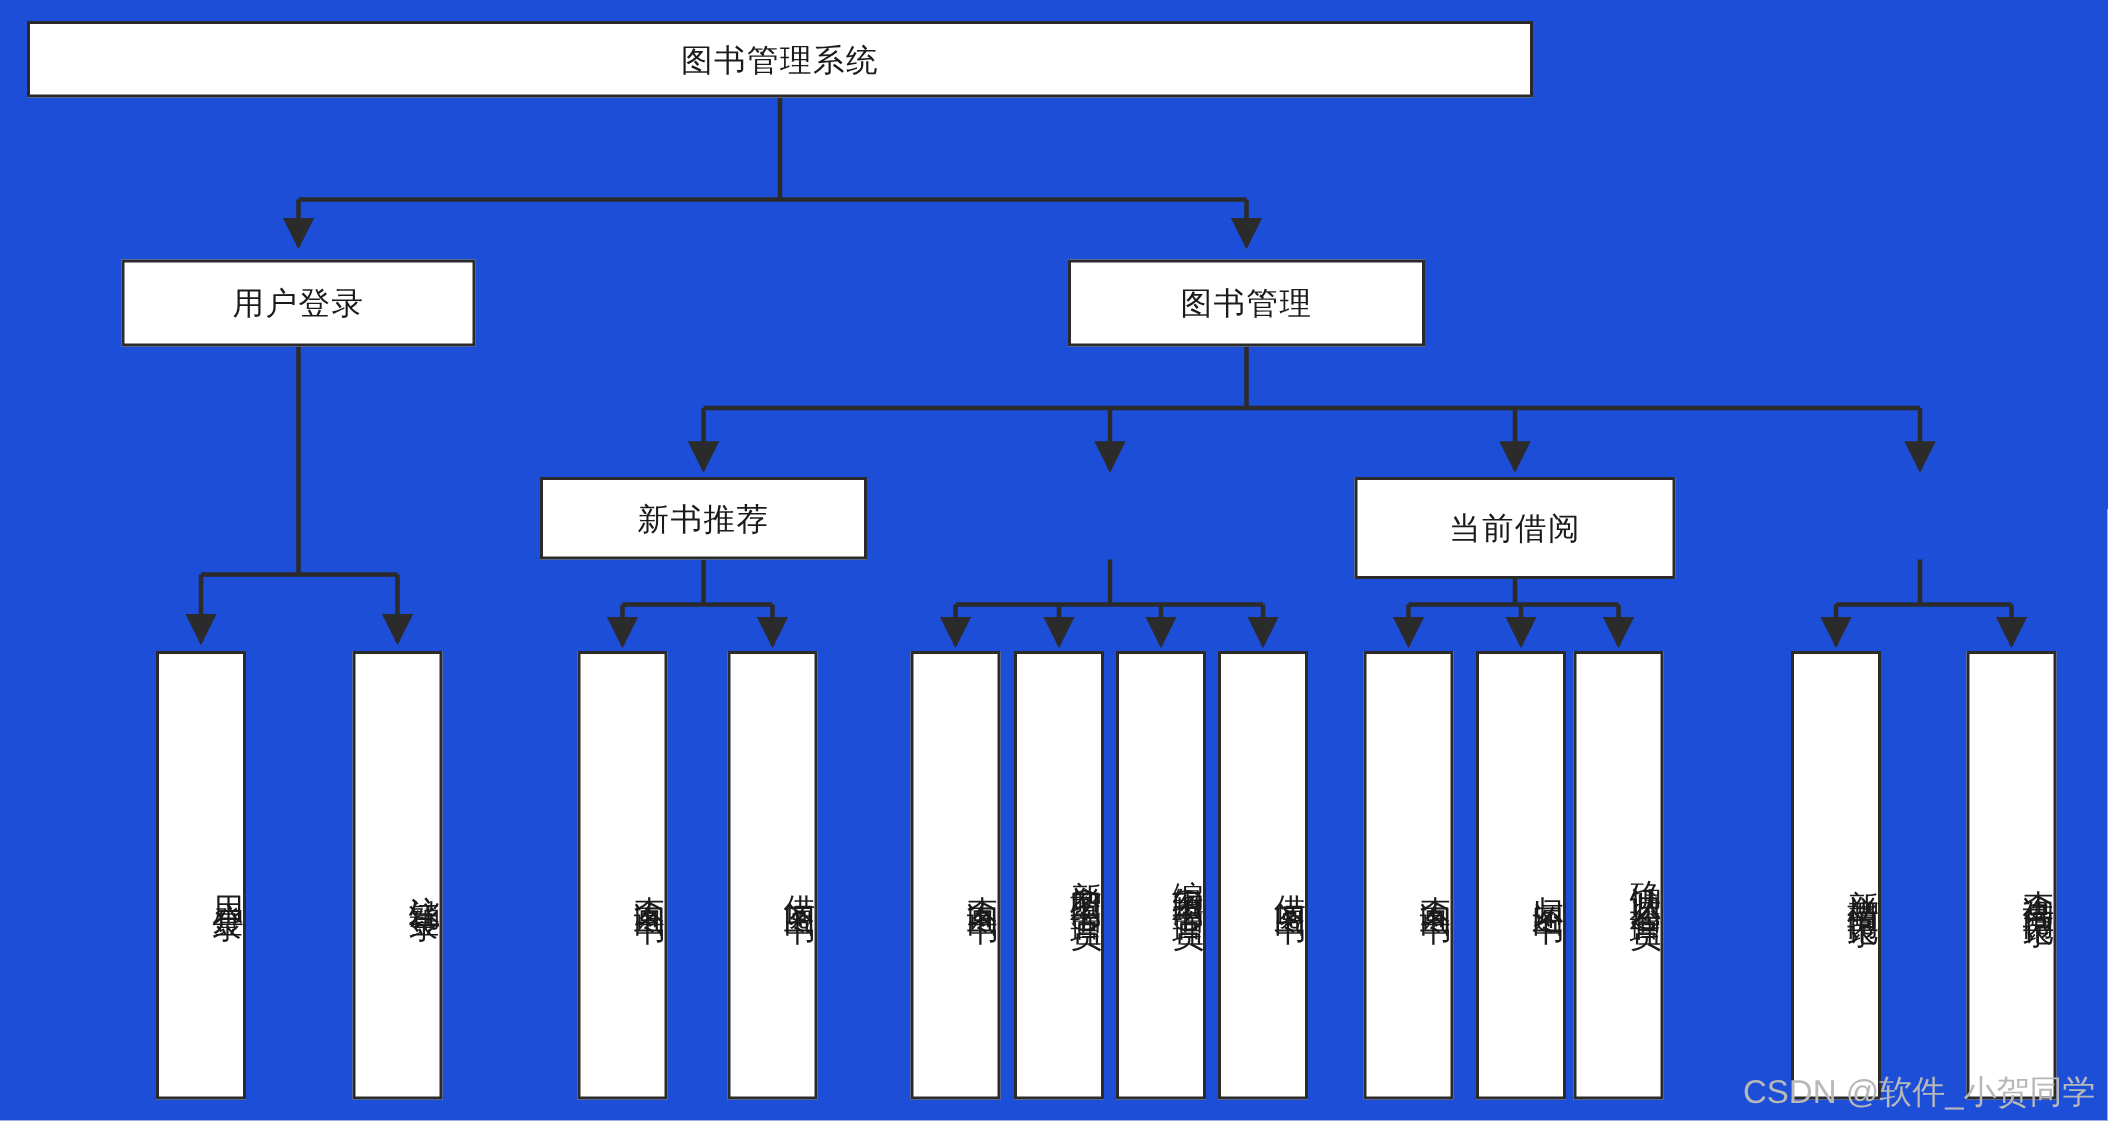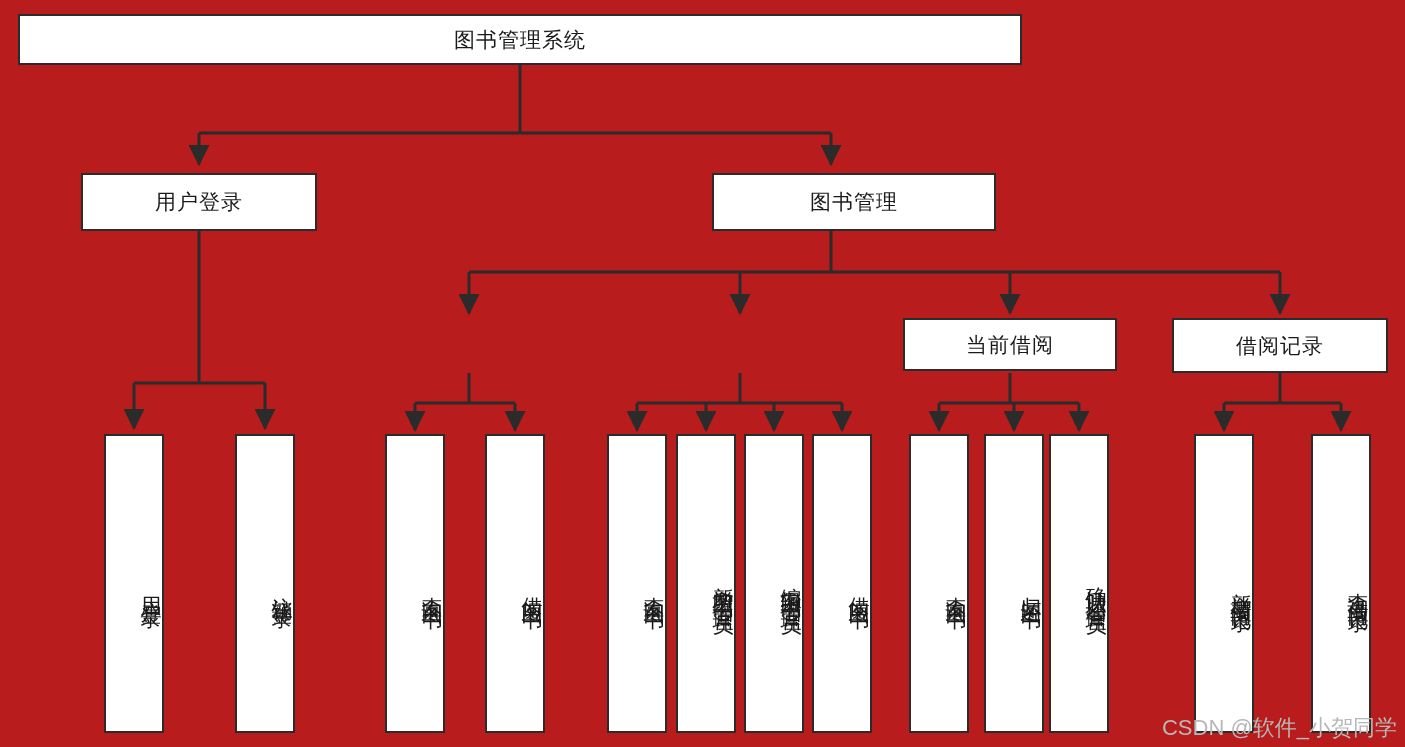--- a/index.html
+++ b/index.html
@@ -5,21 +5,21 @@
 <style>
   html, body {
     margin: 0;
     padding: 0;
     background: #ffffff;
   }
   #canvas {
     position: relative;
     width: 1405px;
     height: 747px;
-    background: #b91c1c;
+    background: #1d4ed8;
     font-family: "Liberation Sans", "DejaVu Sans", sans-serif;
     overflow: hidden;
   }
   #edges {
     position: absolute;
     left: 0;
     top: 0;
     width: 1405px;
     height: 747px;
     pointer-events: none;
@@ -121,41 +121,41 @@
   </svg>
 
   <div class="node horiz" style="left:18px; top:14px; width:1004px; height:51px;">
     <span>图书管理系统</span>
   </div>
 
   <div class="node horiz" style="left:81px; top:173px; width:236px; height:58px;">
     <span>用户登录</span>
   </div>
 
-  <div class="node horiz" style="left:712px; top:173px; width:284px; height:58px;justify-content:center;">
+  <div class="node horiz" style="left:712px; top:173px; width:238px; height:58px;justify-content:center;">
     <span>图书管理</span>
   </div>
 
   <div class="node vert" style="left:104px; top:434px; width:60px; height:299px;">
     <span class="vlabel">用户登录</span>
   </div>
 
   <div class="node vert" style="left:235px; top:434px; width:60px; height:299px;">
     <span class="vlabel">注销登录</span>
   </div>
 
-
-
-  <div class="node horiz" style="left:903px; top:318px; width:214px; height:53px;">
+  <div class="node horiz" style="left:360px; top:318px; width:218px; height:55px;">
+    <span>新书推荐</span>
+  </div>
+
+
+  <div class="node horiz" style="left:903px; top:318px; width:214px; height:68px;">
     <span>当前借阅</span>
   </div>
 
-  <div class="node horiz" style="left:1172px; top:318px; width:216px; height:55px;">
-    <span>借阅记录</span>
-  </div>
 
   <div class="node vert" style="left:385px; top:434px; width:60px; height:299px;">
     <span class="vlabel">查询图书</span>
   </div>
 
   <div class="node vert" style="left:485px; top:434px; width:60px; height:299px;">
     <span class="vlabel">借阅图书</span>
   </div>
 
   <div class="node vert" style="left:607px; top:434px; width:60px; height:299px;">

